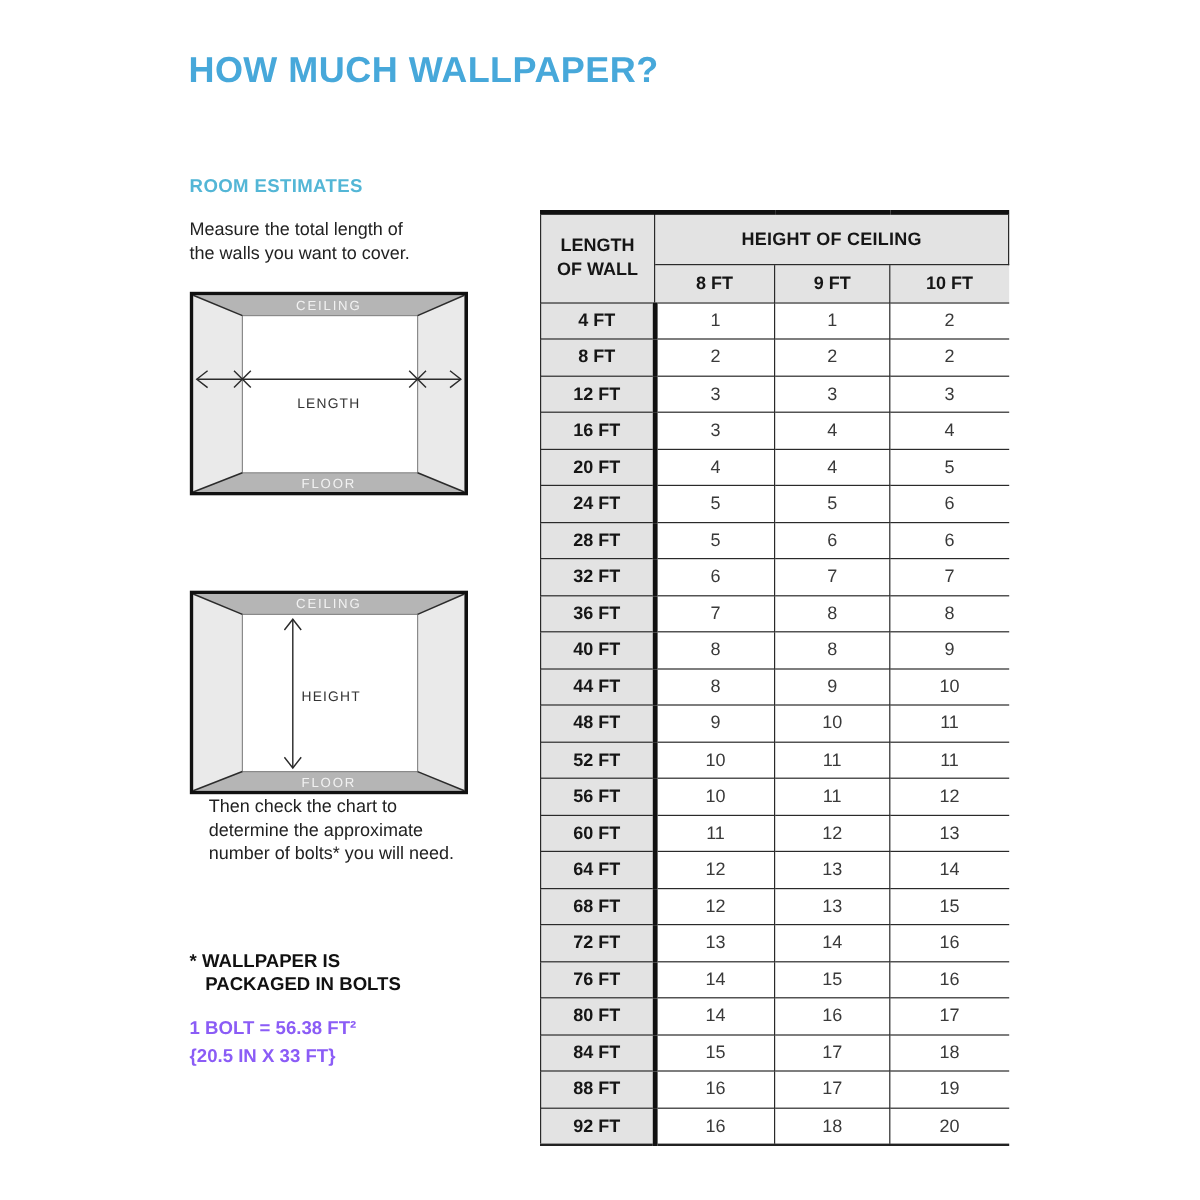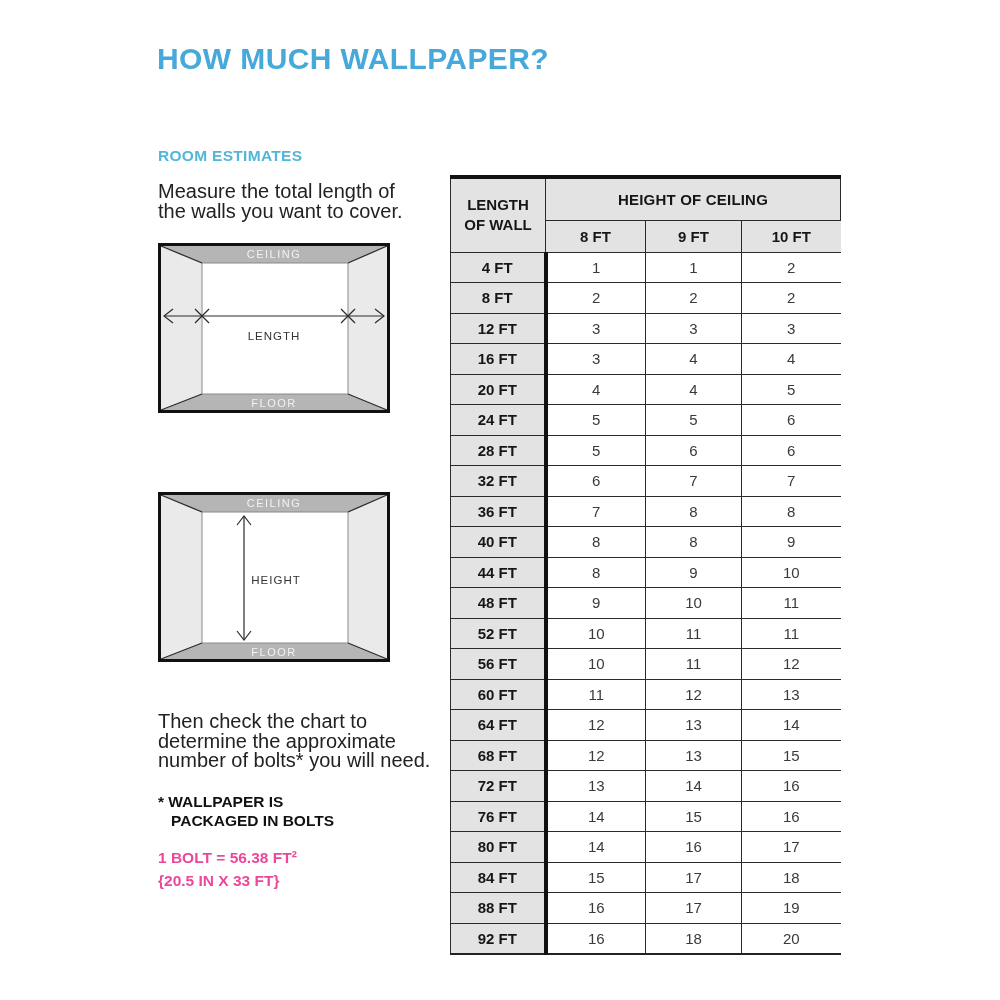--- a/index.html
+++ b/index.html
@@ -22,32 +22,32 @@
     font-size:30px; font-weight:bold; letter-spacing:0.4px;
     color:var(--title-accent);
   }
   .section-heading {
     position:absolute; font-size:15.5px; font-weight:bold;
     letter-spacing:0.3px; color:var(--heading-accent);
   }
   #room-heading { left:158px; top:147px; }
   #table-heading { left:450px; top:147px; width:390px; text-align:center; }
 
-  .body-text { position:absolute; left:158px; font-size:20px; line-height:19.5px; color:#222; }
+  .body-text { position:absolute; left:158px; font-size:15px; line-height:19.5px; color:#222; }
   #para-length { top:182px; }
   #para-height { top:433px; }
-  #para-chart  { top:712px; }
+  #para-chart  { top:663px;margin-left:16px; }
 
   .diagram { position:absolute; left:158px; width:232px; height:170px; }
   #length-diagram { top:243px; }
   #height-diagram { top:492px; }
 
   .footnote { position:absolute; left:158px; top:792px; font-size:15.5px; font-weight:bold; line-height:19px; color:#111; }
   .footnote .line2 { padding-left:13px; }
-  .bolt-size { position:absolute; left:158px; top:846px; font-size:15.5px; font-weight:bold; line-height:23px; color:#ec4899; }
+  .bolt-size { position:absolute; left:158px; top:846px; font-size:15.5px; font-weight:bold; line-height:23px; color:#8b5cf6; }
 
   table.bolts {
     position:absolute; left:450px; top:175px; width:390px;
     border-collapse:collapse; table-layout:fixed;
     border-top:4px solid #111; border-bottom:2px solid #222;
   }
   table.bolts th, table.bolts td {
     border:1px solid #2a2a2a; text-align:center; vertical-align:middle;
     font-size:15px; padding:0;
   }

